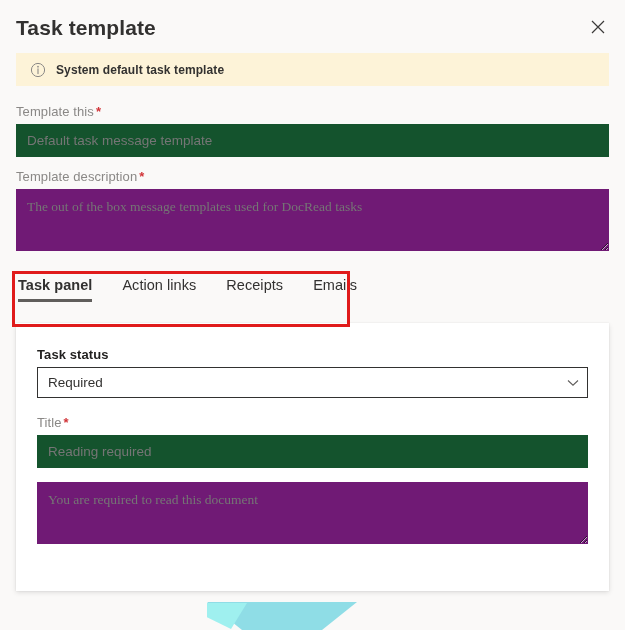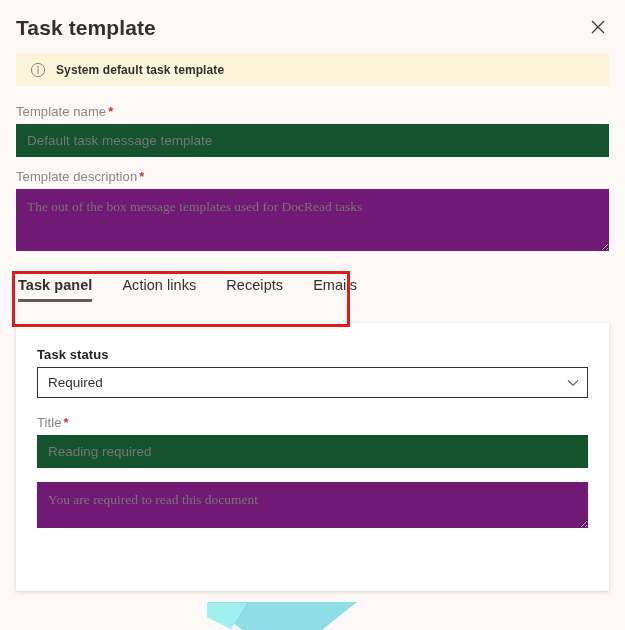--- a/index.html
+++ b/index.html
@@ -248,21 +248,21 @@
     position: absolute;
     right: 9px;
     top: 50%;
     transform: translateY(-50%);
     color: #605e5c;
     pointer-events: none;
   }
   .select-chevron svg { display: block; }
   .panel .field { margin-bottom: 14px; }
   .panel .field.f-status { margin-bottom: 17px; }
-  .ta-message { height: 46px; }
+  .ta-message { height: 62px; }
 </style>
 </head>
 <body>
 
 <div class="deco-layer">
   <div class="deco-circle"></div>
   <div class="deco-chevron"></div>
   <div class="deco-chevron2"></div>
 </div>
 
@@ -285,21 +285,21 @@
       <path d="M8 6.9 L8 11.6" stroke="#8a8886" stroke-width="1.1" stroke-linecap="round"></path>
     </svg>
   </span>
   <span class="banner-text">System default task template</span>
 </div>
 
 <div class="outer-form">
 
   <div class="field">
     <label class="field-label">
-      <span>Template name</span><span class="req">*</span>
+      <span>Template this</span><span class="req">*</span>
     </label>
     <input class="text-input" type="text" placeholder="Default task message template" style="">
   </div>
 
   <div class="field">
     <label class="field-label">
       <span>Template description</span><span class="req">*</span>
     </label>
     <textarea class="text-area ta-desc" placeholder="The out of the box message templates used for DocRead tasks" style=""></textarea>
   </div>

